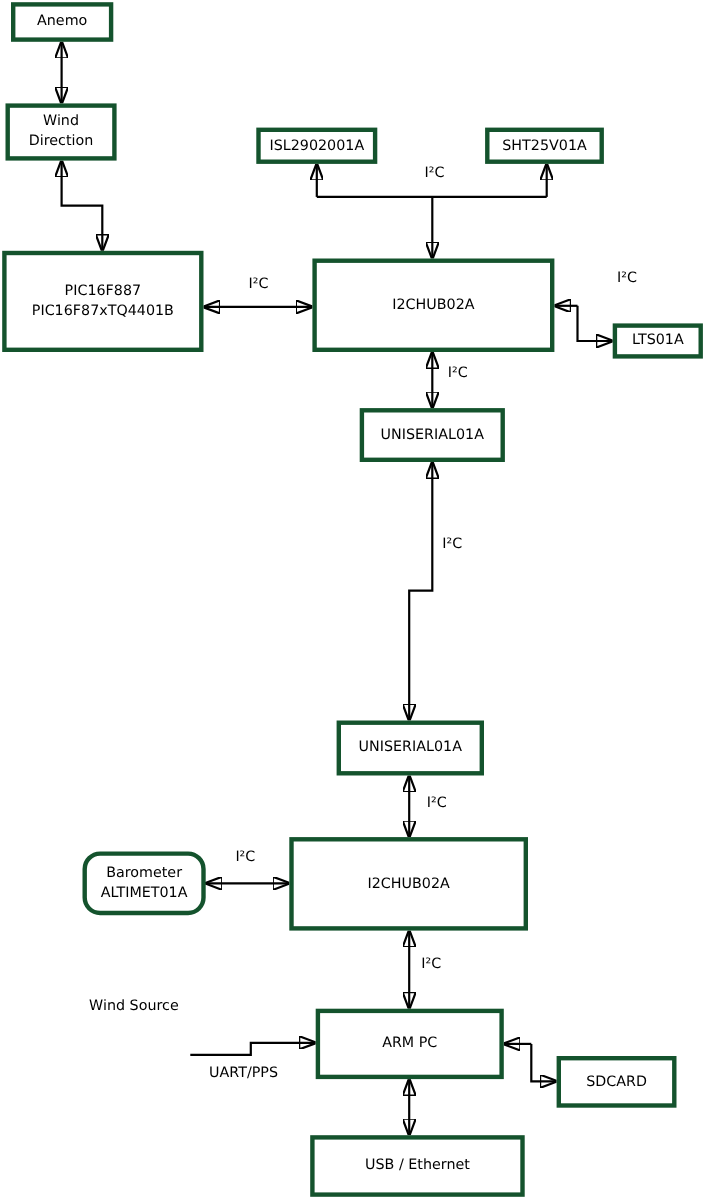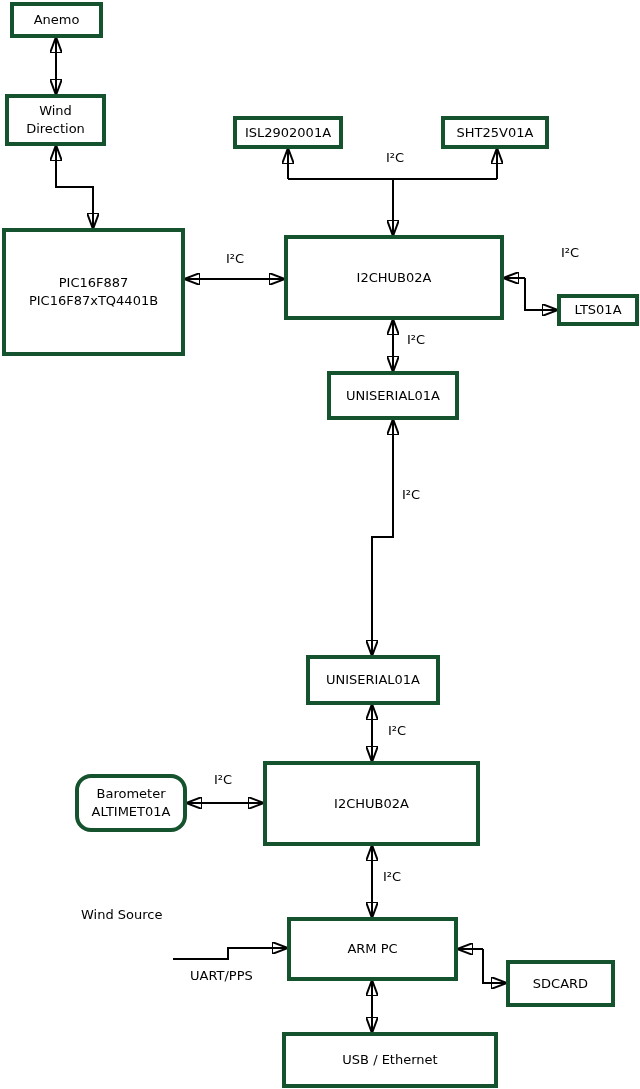--- a/index.html
+++ b/index.html
@@ -84,21 +84,21 @@
     <path d="M483 949 L483 983 L506 983" marker-end="url(#arrow)"></path>
 
     <path d="M372 981 L372 1032" marker-start="url(#arrow)" marker-end="url(#arrow)"></path>
   </svg>
 
   <div class="node" style="left:10px; top:2px; width:93px; height:36px;">Anemo</div>
 
   <div class="node" style="left:5px; top:94px; width:101px; height:52px;">Wind
 Direction</div>
 
-  <div class="node" style="left:2px; top:228px; width:183px; height:128px;">PIC16F887
+  <div class="node" style="left:2px; top:228px; width:183px; height:92px;">PIC16F887
 PIC16F87xTQ4401B</div>
 
   <div class="node" style="left:233px; top:116px; width:110px; height:33px;">ISL2902001A</div>
 
   <div class="node" style="left:441px; top:116px; width:108px; height:33px;text-align:right;">SHT25V01A</div>
 
   <div class="node" style="left:284px; top:235px; width:220px; height:85px;">I2CHUB02A</div>
 
   <div class="node" style="left:557px; top:294px; width:82px; height:32px;">LTS01A</div>
 
@@ -109,21 +109,21 @@
   <div class="node" style="left:263px; top:761px; width:217px; height:85px;">I2CHUB02A</div>
 
   <div class="node" style="left:75px; top:774px; width:112px; height:58px;border-radius:16px;">Barometer
 ALTIMET01A</div>
 
 
   <div class="node" style="left:287px; top:917px; width:171px; height:64px;">ARM PC</div>
 
   <div class="node" style="left:506px; top:960px; width:109px; height:47px;">SDCARD</div>
 
-  <div class="node" style="left:282px; top:1032px; width:216px; height:56px;">USB / Ethernet</div>
+  <div class="node" style="left:282px; top:1032px; width:195px; height:56px;">USB / Ethernet</div>
 
   <span class="edge-label" style="left:386px; top:150px;">I²C</span>
 
   <span class="edge-label" style="left:226px; top:251px;">I²C</span>
 
   <span class="edge-label" style="left:561px; top:245px;">I²C</span>
 
   <span class="edge-label" style="left:407px; top:332px;">I²C</span>
 
   <span class="edge-label" style="left:402px; top:487px;">I²C</span>

